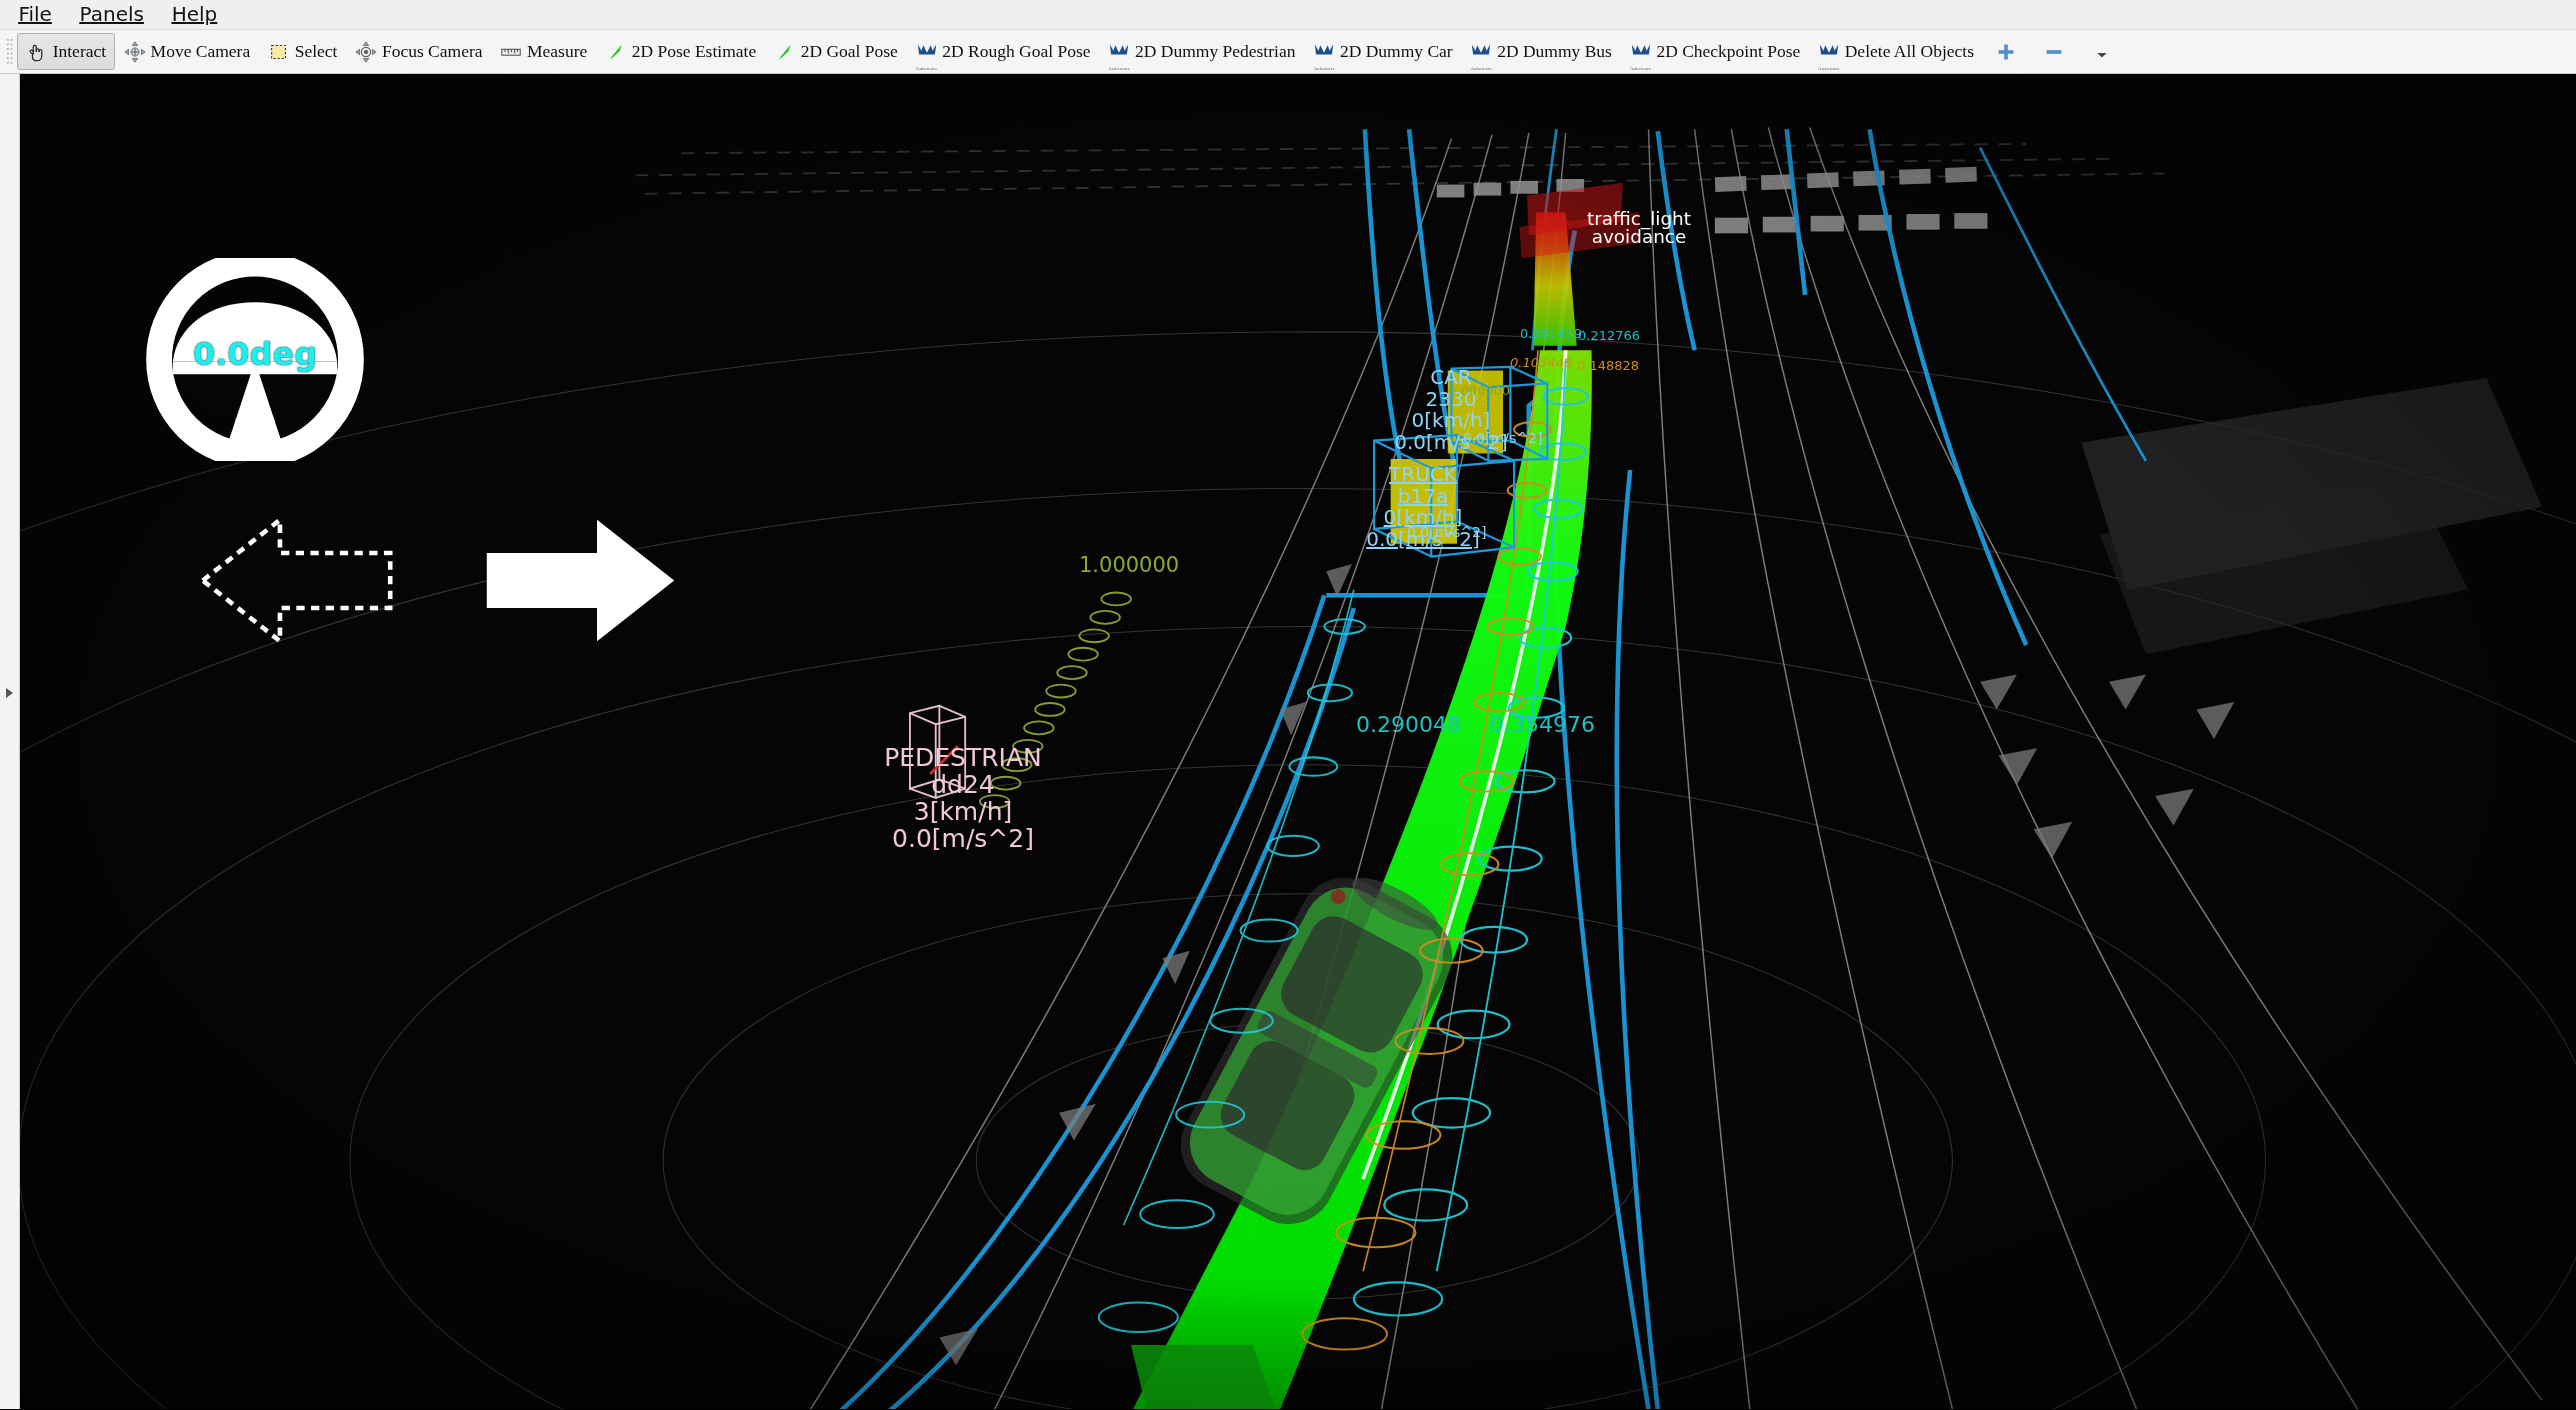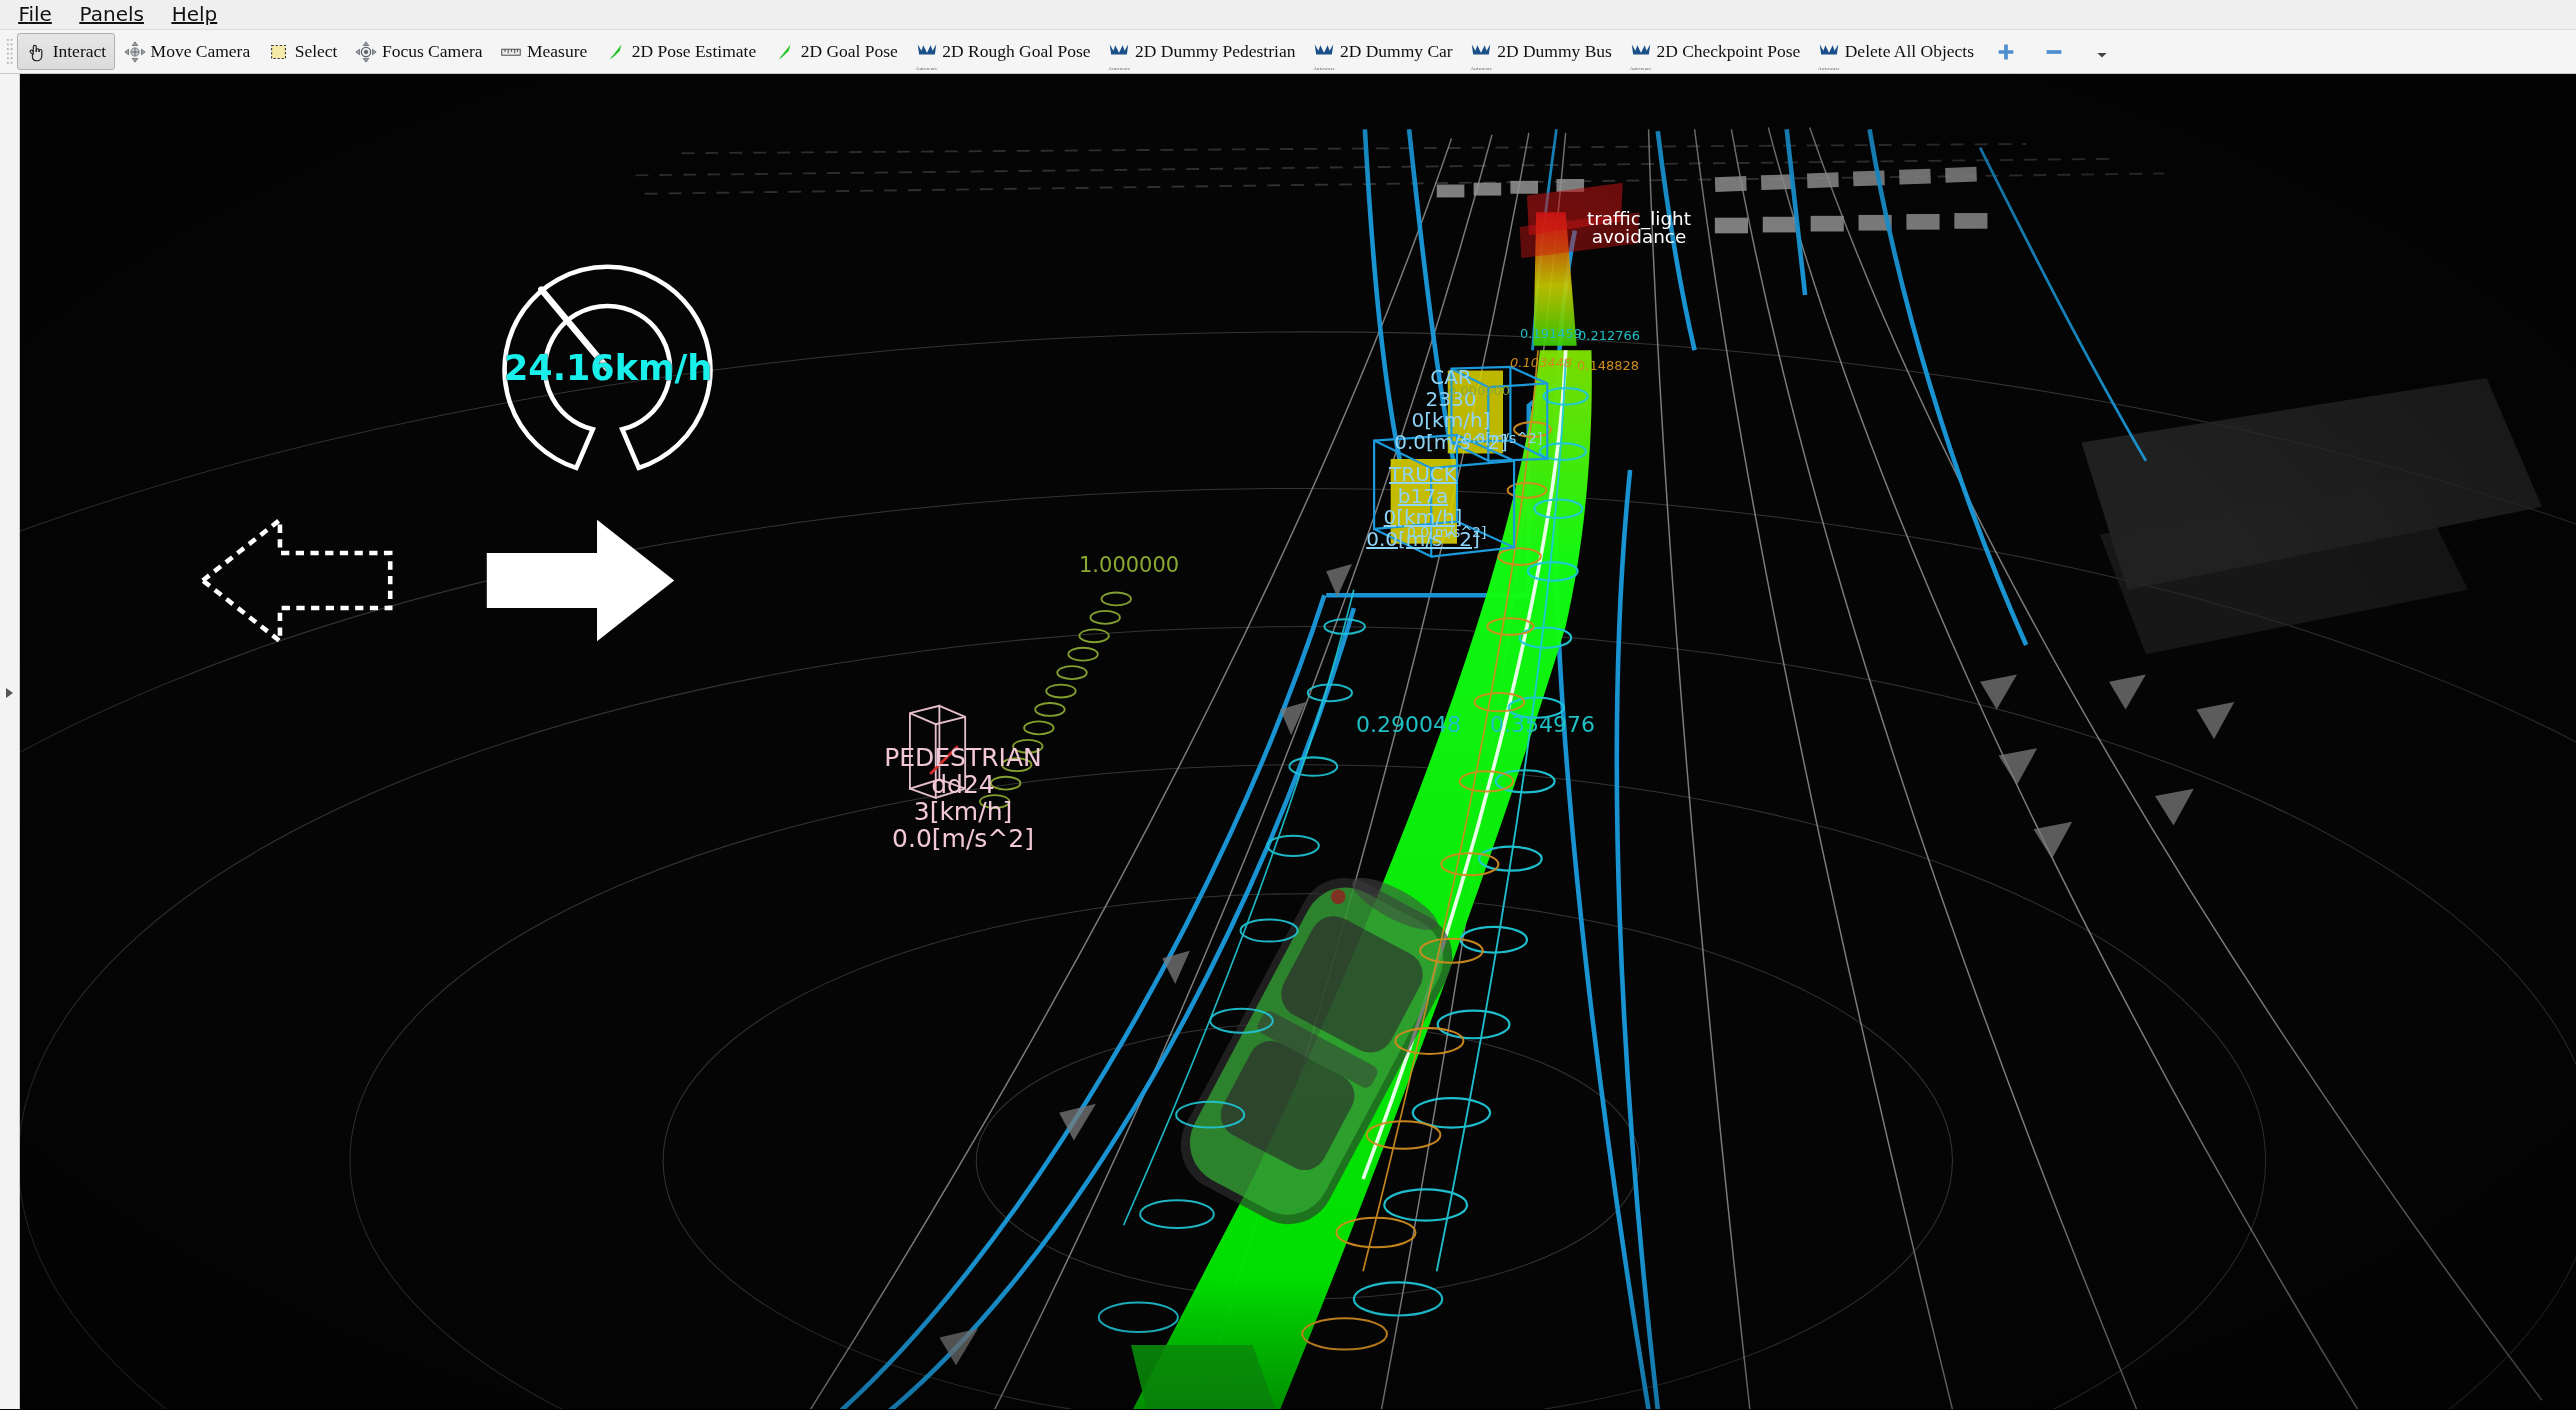--- a/index.html
+++ b/index.html
@@ -507,31 +507,32 @@
       <polygon points="1262,960 1292,952 1276,988"></polygon>
     </g>
 
     <rect x="0" y="0" width="2797" height="1450" fill="url(#vigGrad)"></rect>
   </svg>
 
   <div class="left-rail">
     <div class="rail-handle"></div>
   </div>
 
-
-  <div class="ovl" style="left:488px; top:175px; width:239px; height:230px;">
-    <svg viewBox="0 0 260 250" style="width:239px;height:230px;">
-      <path d="M130 18 A112 112 0 1 1 129.9 18 Z" fill="none" stroke="#fff" stroke-width="0"></path>
-
-      <path d="M96 238 A112 112 0 1 1 164 238 L146 196 A68 68 0 1 0 114 196 Z" fill="none" stroke="#fff" stroke-width="5"></path>
-
-      <line x1="130" y1="130" x2="58" y2="44" stroke="#fff" stroke-width="7" stroke-linecap="round"></line>
+  <div class="ovl" style="left:136px; top:184px; width:238px; height:203px;">
+    <svg viewBox="0 0 258 220" style="width:238px;height:203px;">
+      <circle cx="129" cy="110" r="104" fill="none" stroke="#fff" stroke-width="28"></circle>
+      <path d="M129 48 C78 48 44 76 40 112 L218 112 C214 76 180 48 129 48 Z" fill="#fff"></path>
+      <rect x="108" y="100" width="42" height="120" fill="#fff"></rect>
+      <path d="M40 112 C44 150 78 176 129 176 C180 176 214 150 218 112 Z" fill="#050505"></path>
+      <path d="M129 112 L96 212 L162 212 Z" fill="#fff"></path>
+      <path d="M40 112 L218 112 L218 126 L40 126 Z" fill="#fff"></path>
     </svg>
-    <div class="gauge-val" style="left:-20px; top:99px; width:280px; text-align:center; font-size:35px;">24.16km/h</div>
-  </div>
+    <div class="gauge-val" style="left:0; top:77px; width:238px; text-align:center; font-size:32px;">0.0deg</div>
+  </div>
+
 
   <div class="ovl" style="left:195px; top:433px; width:203px; height:147px;">
     <svg viewBox="0 0 220 160" style="width:203px;height:147px;">
       <path d="M8 80 L92 14 L92 50 L212 50 L212 110 L92 110 L92 146 Z" fill="none" stroke="#ffffff" stroke-width="5" stroke-dasharray="9 7"></path>
     </svg>
   </div>
 
   <div class="ovl" style="left:479px; top:433px; width:203px; height:147px;">
     <svg viewBox="0 0 220 160" style="width:203px;height:147px;">
       <path d="M212 80 L128 14 L128 50 L8 50 L8 110 L128 110 L128 146 Z" fill="#ffffff"></path>

